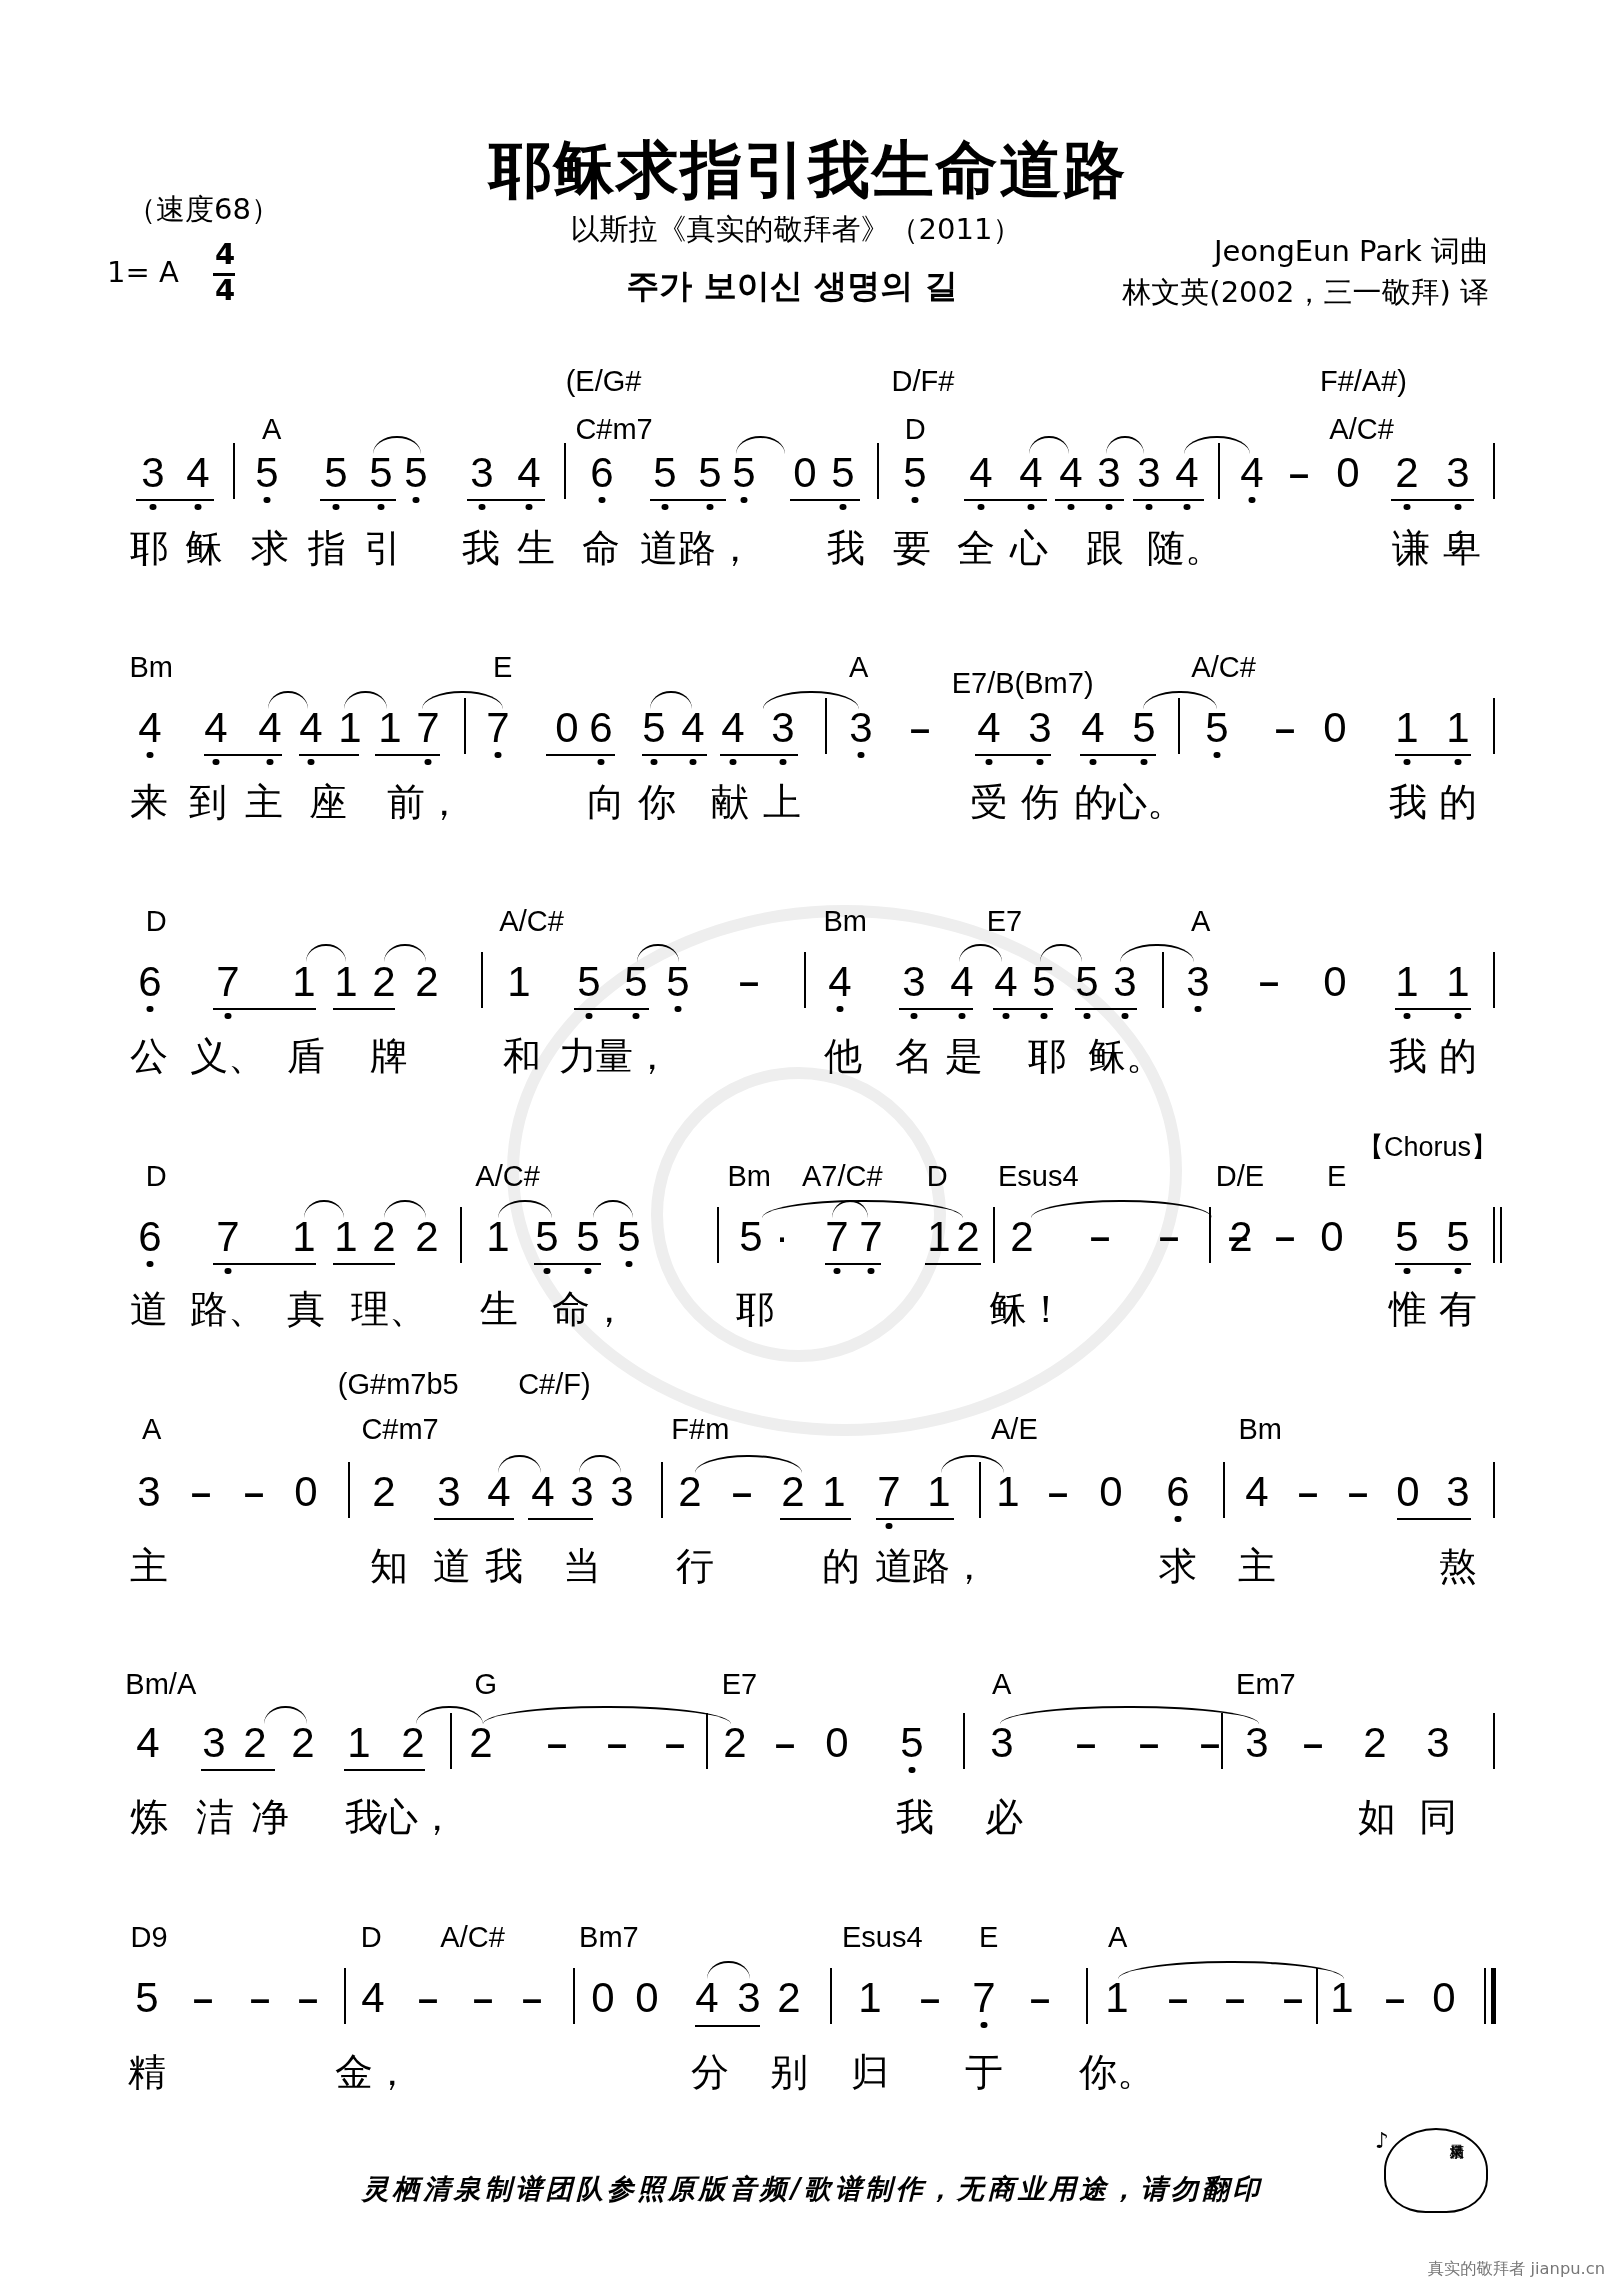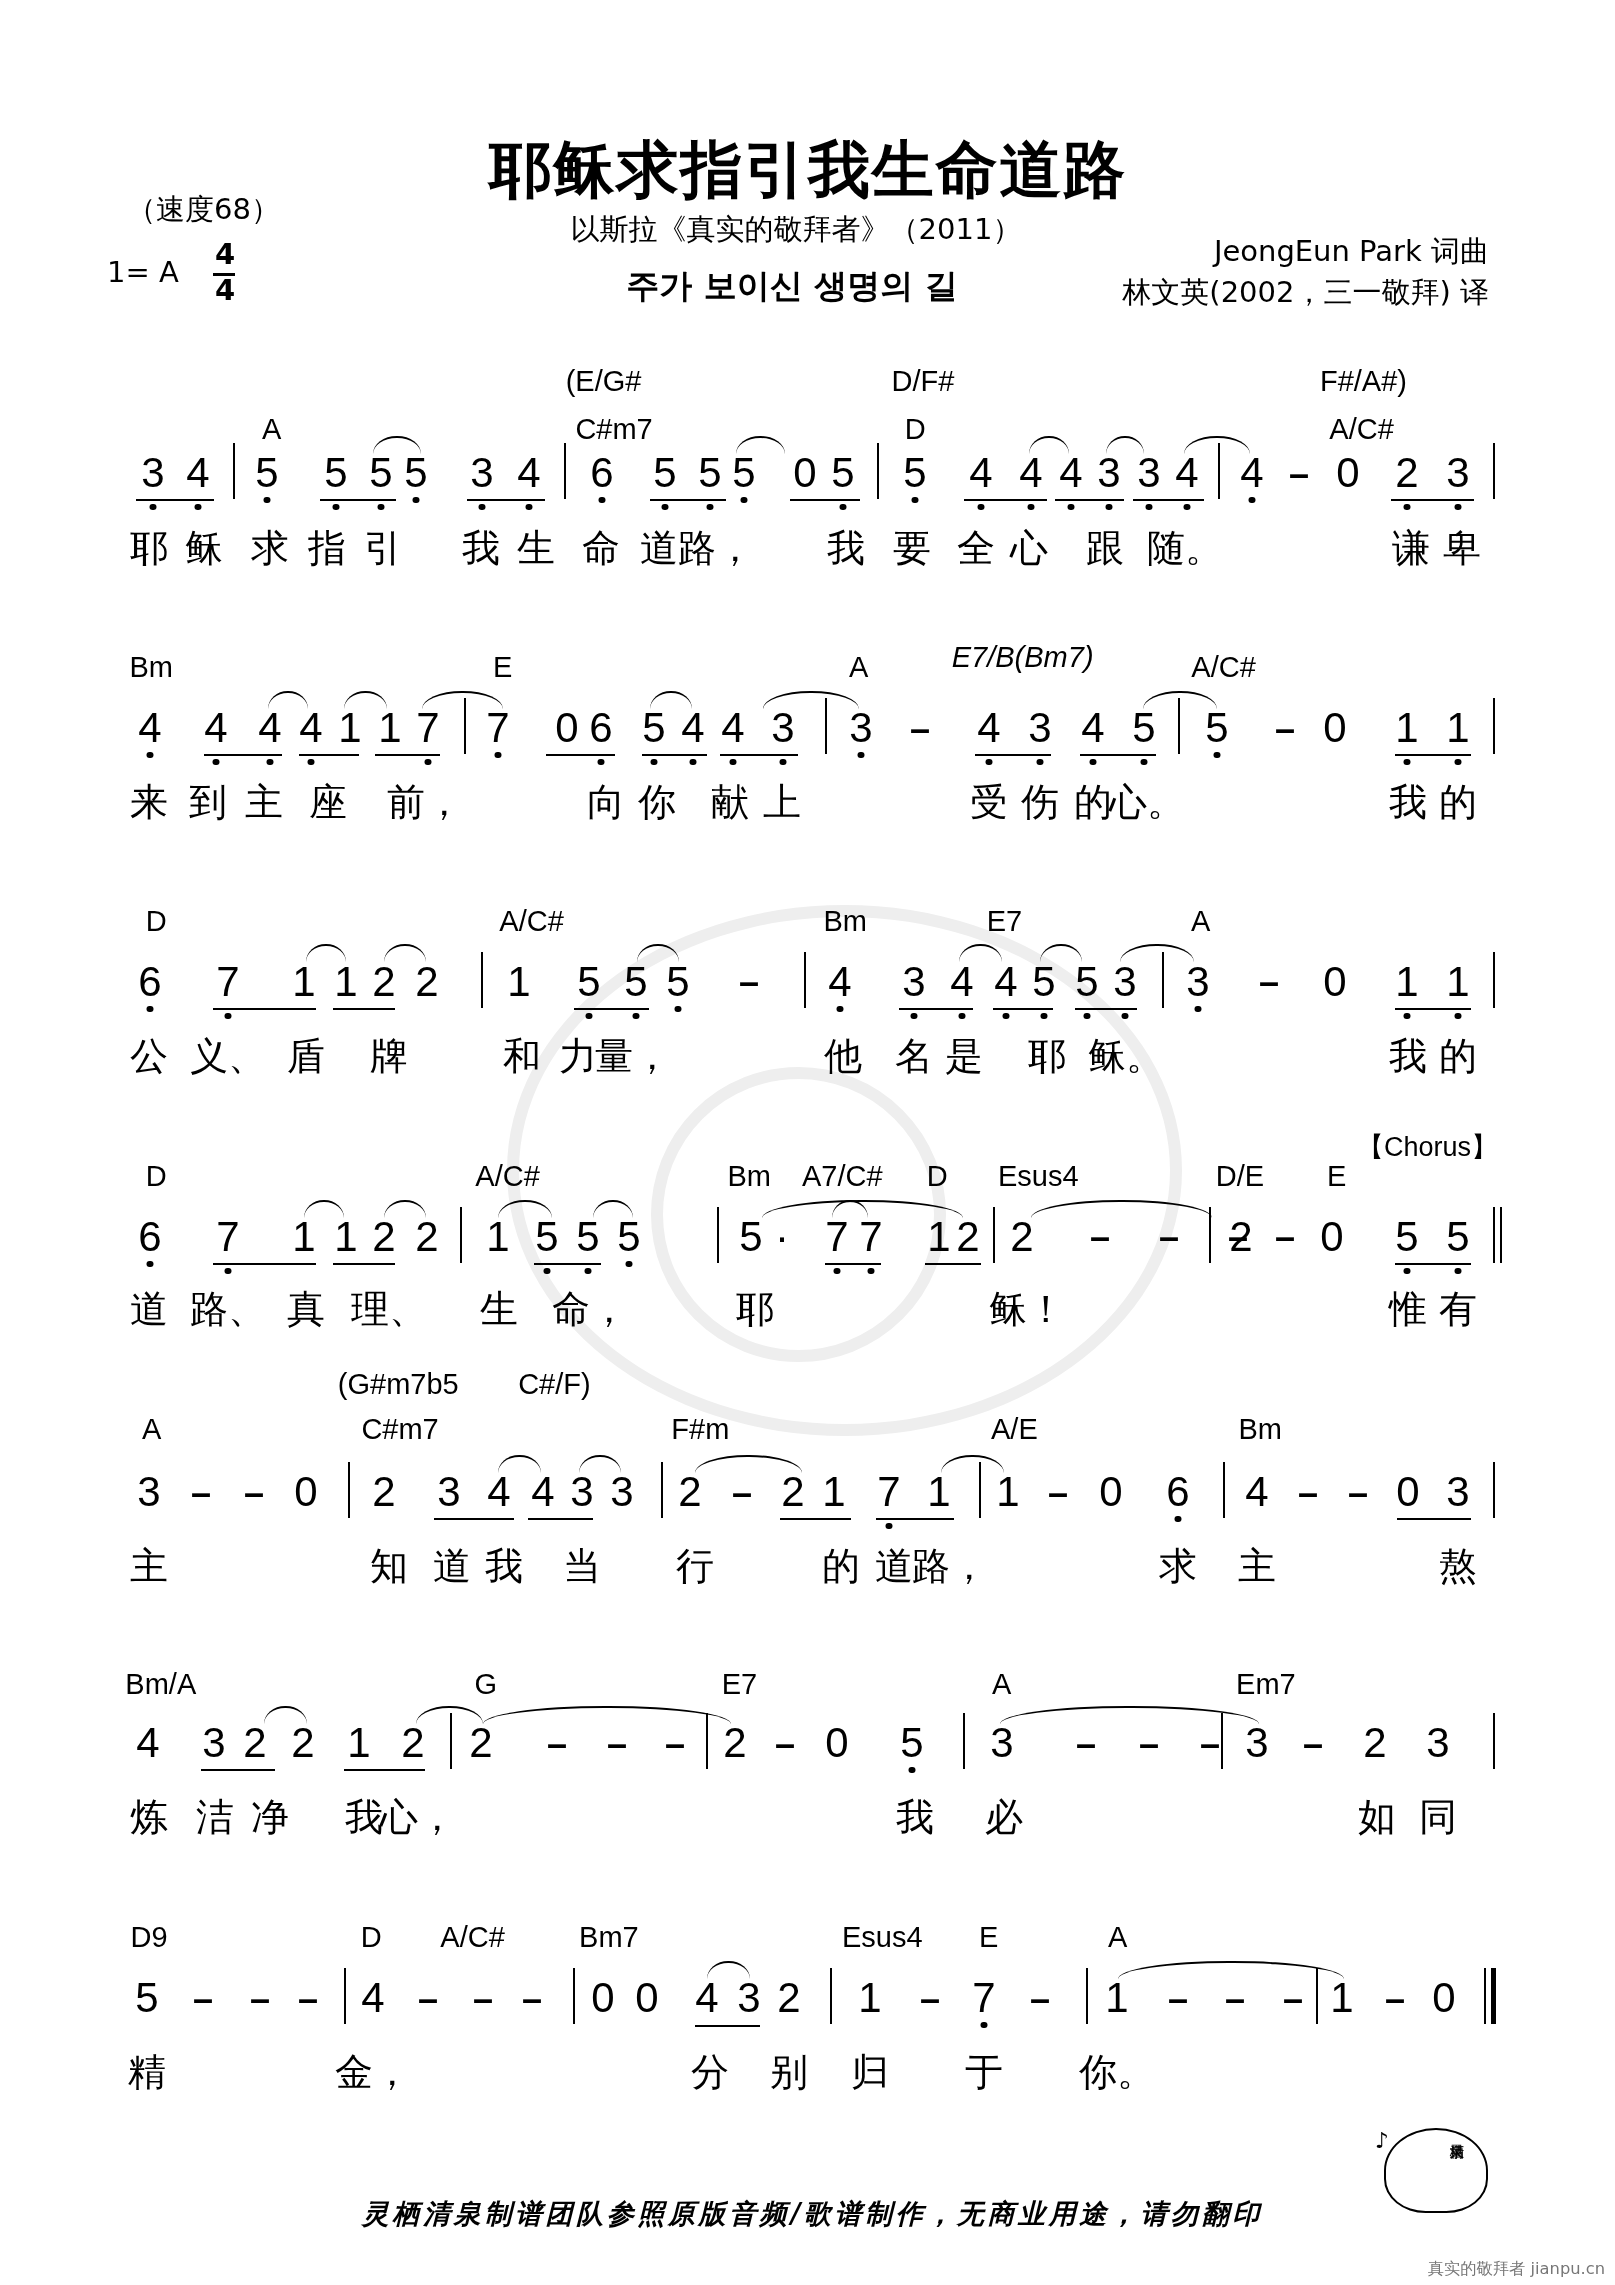--- a/index.html
+++ b/index.html
@@ -11,21 +11,21 @@
   .meta{font-size:29px;}
   .right{text-align:right;}
   .chord{font-family:"Liberation Sans","DejaVu Sans",sans-serif;font-size:29px;transform:translateX(-15%);}
   .note{font-family:"Liberation Sans","DejaVu Sans",sans-serif;font-size:42px;width:27px;text-align:center;transform:translateX(-50%);line-height:1;}
   .note .dot{position:absolute;left:50%;width:6.3px;height:6.3px;margin-left:-3.2px;border-radius:50%;background:#000;}
   .dash{font-family:"Liberation Sans",sans-serif;font-weight:bold;font-size:36px;transform:translateX(-50%);line-height:1;}
   .bar{position:absolute;width:1.8px;background:#000;}
   .ul{position:absolute;height:2.3px;background:#000;}
   .lyric{font-size:38px;transform:translateX(-50%);line-height:1;}
   .slur{position:absolute;border-top:2.3px solid #000;border-radius:50% 50% 0 0 / 100% 100% 0 0;height:16.3px;}
-  .footer{font-family:"DejaVu Serif",serif;font-weight:bold;font-style:italic;font-size:27px;letter-spacing:3.6px;margin-top:25px;}
+  .footer{font-family:"DejaVu Serif",serif;font-weight:bold;font-style:italic;font-size:27px;letter-spacing:3.6px;}
   .watermark{position:absolute;border:12.7px solid #eee;border-radius:50%;}
   .corner{font-size:16.3px;color:#777;}
   .chorus{font-family:"Liberation Sans",sans-serif;font-size:27px;}
 </style>
 </head>
 <body>
 
 <div class="watermark" style="left:507px;top:905px;width:651px;height:507px;"></div>
 <div class="watermark" style="left:651px;top:1067px;width:271px;height:271px;"></div>
 
@@ -109,21 +109,21 @@
     <div class="abs lyric" style="left: 912px; top: 529px;">要</div>
     <div class="abs lyric" style="left: 976px; top: 529px;">全</div>
     <div class="abs lyric" style="left: 1029px; top: 529px;">心</div>
     <div class="abs lyric" style="left: 1105px; top: 529px;">跟</div>
     <div class="abs lyric" style="left: 1185px; top: 529px;">随。</div>
     <div class="abs lyric" style="left: 1411px; top: 529px;">谦</div>
     <div class="abs lyric" style="left: 1462px; top: 529px;">卑</div>
     <div class="abs chord" style="left: 136px; top: 651px;">Bm</div>
     <div class="abs chord" style="left: 496px; top: 651px;">E</div>
     <div class="abs chord" style="left: 852px; top: 651px;">A</div>
-    <div class="abs chord" style="left: 973px; top: 641px; font-style: italic;">E7/B(Bm7)</div>
+    <div class="abs chord" style="left: 973px; top: 667px;">E7/B(Bm7)</div>
     <div class="abs chord" style="left: 1201px; top: 651px;">A/C#</div>
     <div class="abs note" style="left: 150px; top: 707px;">4<span class="dot" style="top: 45px;"></span></div>
     <div class="abs note" style="left: 216px; top: 707px;">4<span class="dot" style="top: 52px;"></span></div>
     <div class="abs note" style="left: 270px; top: 707px;">4<span class="dot" style="top: 52px;"></span></div>
     <div class="abs note" style="left: 311px; top: 707px;">4<span class="dot" style="top: 52px;"></span></div>
     <div class="abs note" style="left: 350px; top: 707px;">1</div>
     <div class="abs note" style="left: 390px; top: 707px;">1</div>
     <div class="abs note" style="left: 428px; top: 707px;">7<span class="dot" style="top: 52px;"></span></div>
     <div class="abs note" style="left: 498px; top: 707px;">7<span class="dot" style="top: 45px;"></span></div>
     <div class="abs note" style="left: 567px; top: 707px;">0</div>

